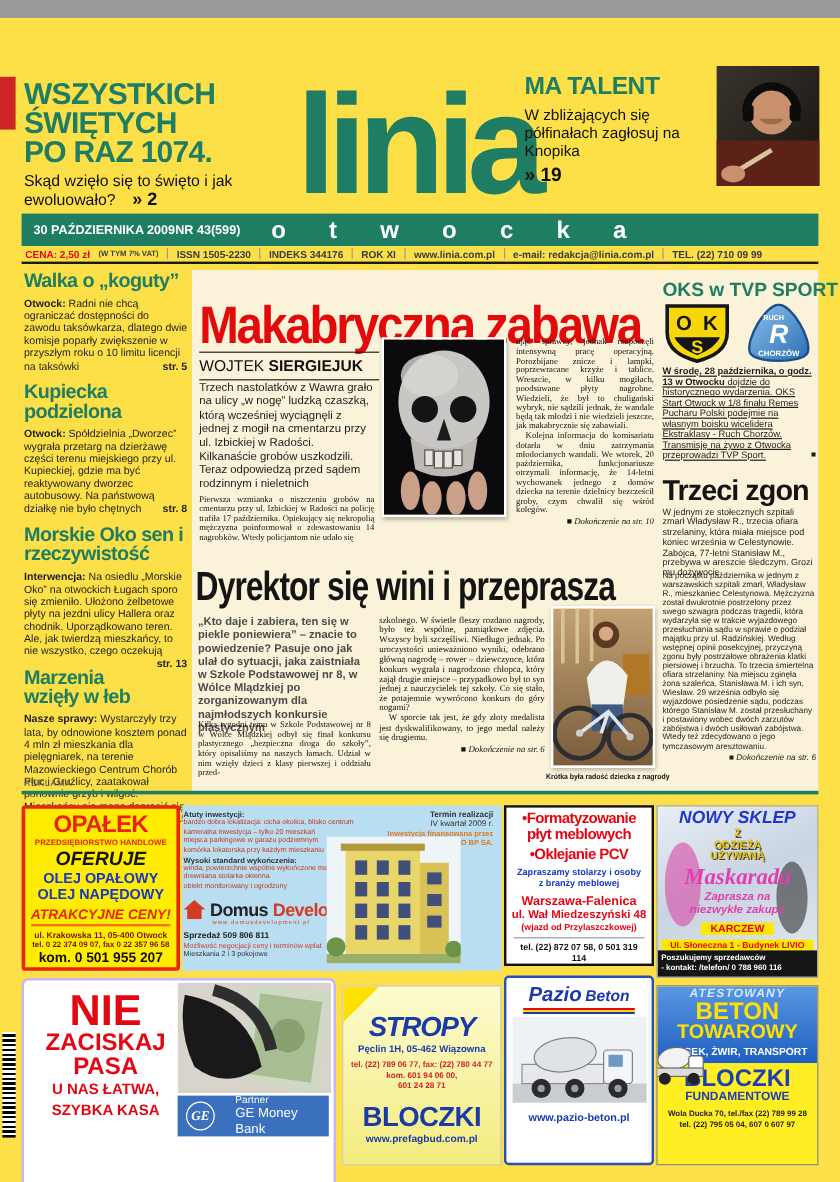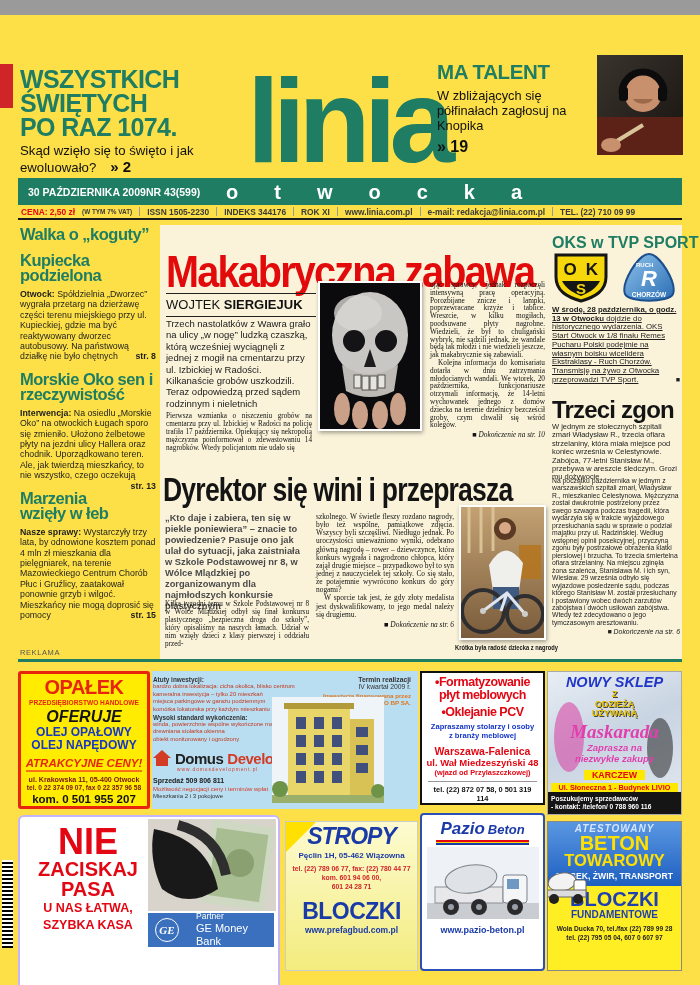--- a/index.html
+++ b/index.html
@@ -156,21 +156,21 @@
              display:flex; align-items:center; gap:17px; padding:0 7px; }
   .ge-circle { width:24px; height:24px; border:1.5px solid #fff; border-radius:50%; color:#fff;
                font-family:"Liberation Serif",serif; font-style:italic; font-size:11px; font-weight:bold;
                display:flex; align-items:center; justify-content:center; flex:0 0 auto; }
   .ge-bank-text { color:#fff; font-size:8.5px; line-height:1.15; }
   .ge-bank-name { font-size:11px; }
   .ge-bottom { position:absolute; left:0; right:0; bottom:0; height:22px; background:#101010; color:#fff;
                font-weight:bold; font-size:10.3px; display:flex; align-items:center; padding:0 8px; }
   .ge-kredyty { color:#ffd800; margin-right:4px; }
 
-  .ads-stropy { left:285px; top:806px; width:133px; height:150px; text-align:center; padding-top:1px;
+  .ads-stropy { left:285px; top:806px; width:133px; height:150px; text-align:center; padding-top:20px;
                 background:linear-gradient(180deg,#fdfbd0,#f3ec7e); border:1px solid #ccc; }
   .st-tri { position:absolute; left:0; top:0; width:0; height:0; border-top:30px solid #ffe000;
             border-right:30px solid transparent; }
   .st-t1 { color:#1a3aa8; font-weight:bold; font-size:23px; font-style:italic; letter-spacing:-1px; position:relative; }
   .st-addr { color:#1a3aa8; font-weight:bold; font-size:8px; margin-top:1px; }
   .st-tel { color:#d2232a; font-weight:bold; font-size:6.8px; line-height:1.3; margin-top:5px; }
   .st-t2 { color:#1a3aa8; font-weight:bold; font-size:23px; margin-top:7px; letter-spacing:-0.5px; }
   .st-www { color:#1a3aa8; font-weight:bold; font-size:8.5px; }
 
   .ads-pazio { left:420px; top:798px; width:125px; height:158px; background:#fff; border:2px solid #2a50b8;
@@ -260,20 +260,21 @@
     <span>e-mail: redakcja@linia.com.pl</span>
     <span class="vsep"></span>
     <span>TEL. (22) 710 09 99</span>
   </div>
 
   <div class="cream"></div>
 
   <div class="sidebar">
     <div class="sb-item">
       <h3>Walka o „koguty”</h3>
+      <p><b class="tag">Otwock:</b><span> Radni nie chcą ograniczać dostępności do zawodu taksówkarza, dlatego dwie komisje poparły zwiększenie w przyszłym roku o 10 limitu licencji na taksówki</span> <b class="pg">str. 5</b></p>
     </div>
     <div class="sb-item">
       <h3>Kupiecka podzielona</h3>
       <p><b class="tag">Otwock:</b><span> Spółdzielnia „Dworzec” wygrała przetarg na dzierżawę części terenu miejskiego przy ul. Kupieckiej, gdzie ma być reaktywowany dworzec autobusowy. Na państwową działkę nie było chętnych</span> <b class="pg">str. 8</b></p>
     </div>
     <div class="sb-item">
       <h3>Morskie Oko sen i rzeczywistość</h3>
       <p><b class="tag">Interwencja:</b><span> Na osiedlu „Morskie Oko” na otwockich Ługach sporo się zmieniło. Ułożono żelbetowe płyty na jezdni ulicy Hallera oraz chodnik. Uporządkowano teren. Ale, jak twierdzą mieszkańcy, to nie wszystko, czego oczekują</span> <b class="pg">str. 13</b></p>
     </div>
     <div class="sb-item">

